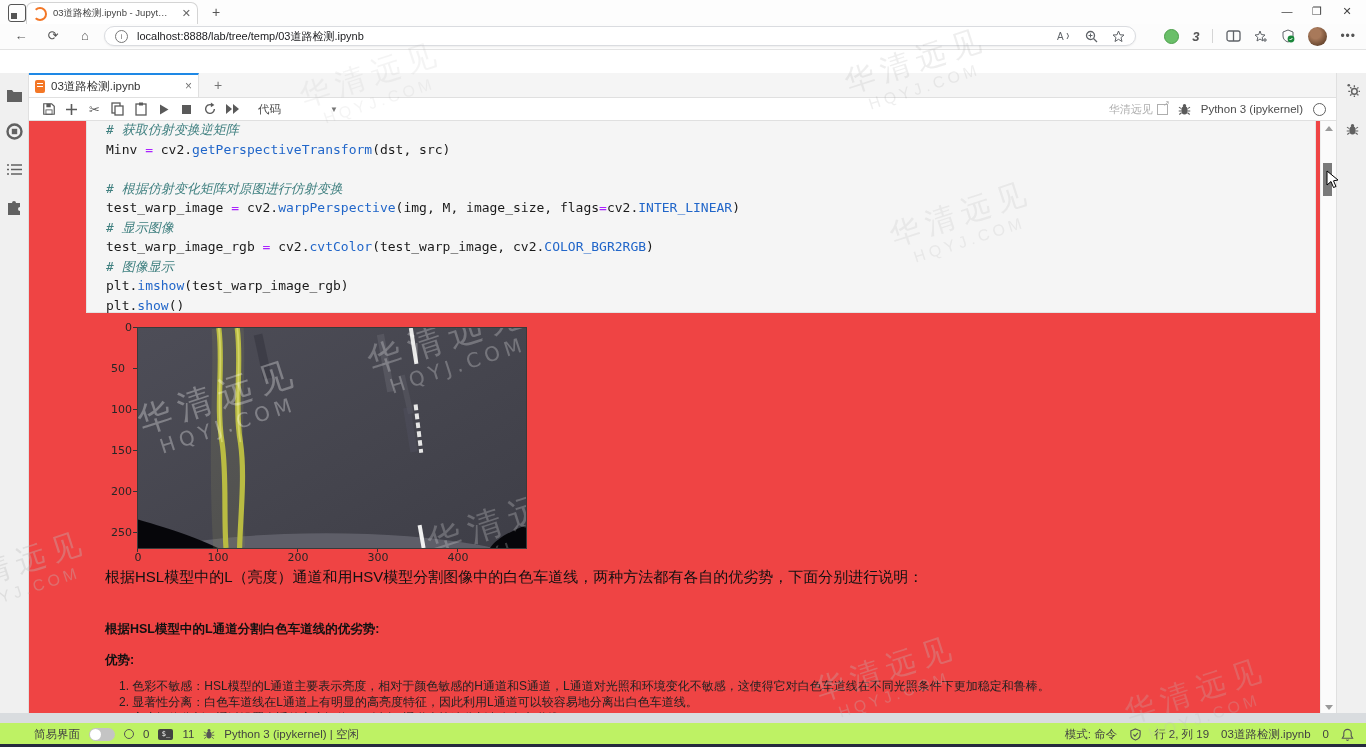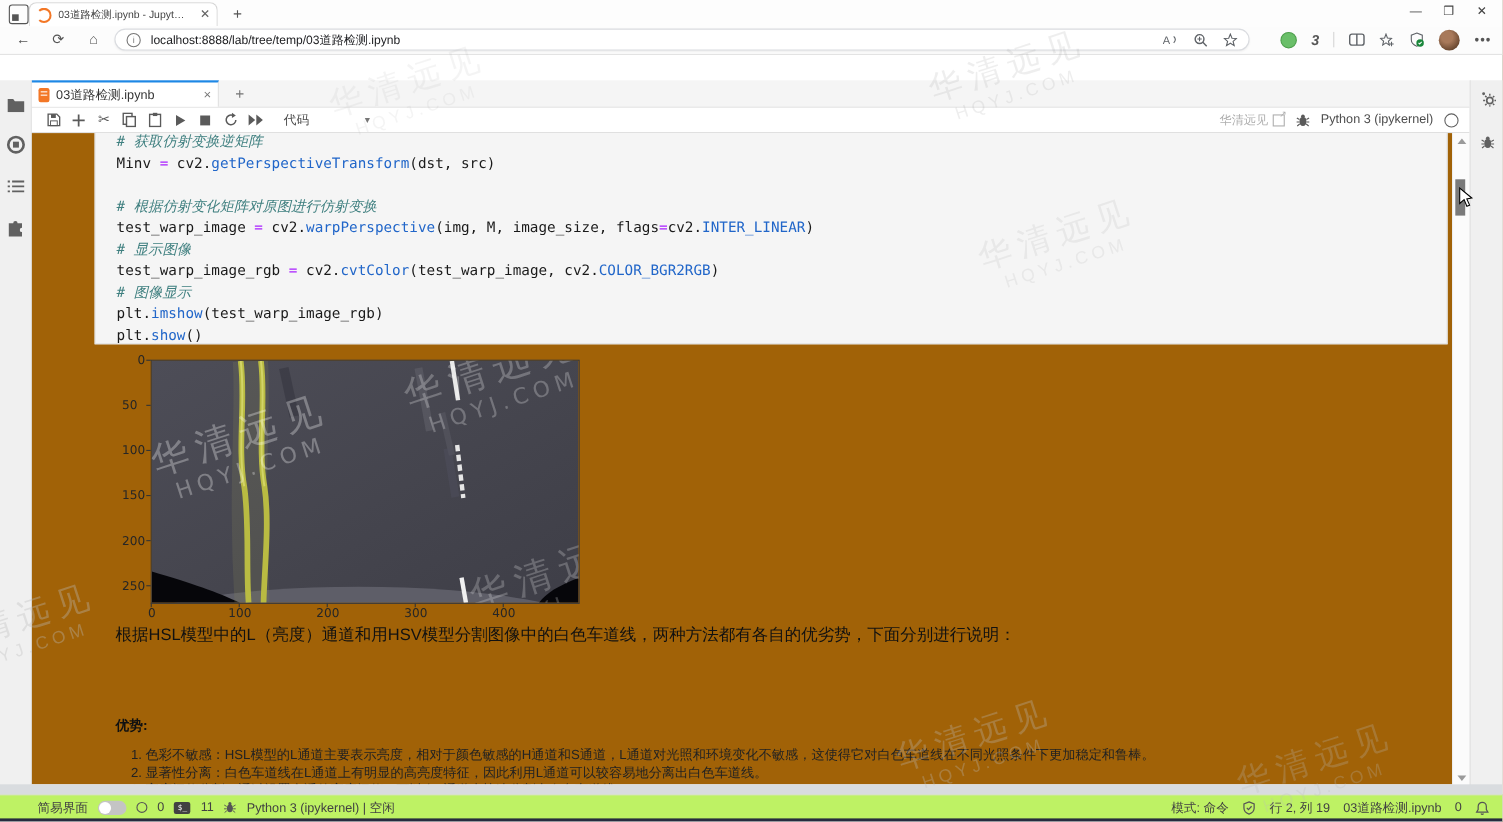--- a/index.html
+++ b/index.html
@@ -51,21 +51,21 @@
   .tbi:first-child{margin-left:8px;}
   .celltype{margin-left:14px;font-size:11.5px;color:#4d4d4d;display:flex;align-items:center;width:80px;justify-content:space-between;}
   .caret{font-size:8px;color:#777;}
   .tb-right{margin-left:auto;display:flex;align-items:center;gap:10px;padding-right:10px;}
   .kernel-name{font-size:11.5px;color:#4d4d4d;}
   .kernel-circle{width:11px;height:11px;border:1px solid #616161;border-radius:50%;}
   .wm-mini{display:flex;align-items:center;gap:4px;color:#9a9a9a;font-size:11px;opacity:.8;}
   .wm-mini .box{width:9px;height:9px;border:1px solid #9a9a9a;position:relative;}
   .wm-mini .box::after{content:"↗";position:absolute;right:-3px;top:-6px;font-size:8px;}
   
-  .content{position:absolute;left:29px;top:121px;width:1291px;height:592px;background:#a16207;overflow:hidden;}
+  .content{position:absolute;left:29px;top:121px;width:1291px;height:592px;background:#ef4444;overflow:hidden;}
   .cell-editor{position:absolute;left:57px;top:-2px;width:1230px;height:194px;background:#f5f5f5;border:1px solid #e3e3e3;box-sizing:border-box;}
   .code{position:absolute;left:19px;top:0px;font-family:"DejaVu Sans Mono","Liberation Mono",monospace;font-size:13px;line-height:19.5px;color:#1a1a1a;white-space:pre;}
   .tok-com{color:#408080;font-style:italic;}
   .tok-op{color:#aa22ff;}
   .tok-fn{color:#2166c9;}
   .tok-txt{color:#1a1a1a;}
   
   .figure{position:absolute;left:71px;top:197px;width:470px;height:252px;font-family:"DejaVu Sans",sans-serif;}
   .plotbox{position:absolute;left:37px;top:9px;width:388px;height:220px;border:1px solid #3a3a3a;box-sizing:content-box;overflow:hidden;}
   .ytick{position:absolute;width:28px;left:4px;text-align:right;font-size:11px;color:#262626;}
@@ -320,20 +320,21 @@
             <div class="lat">HQYJ.COM</div>
         </div>
         <div class="fig-wm" style="left:290px;top:170px;opacity:0.22;">
           <div class="cjk">华清远见</div>
             <div class="lat">HQYJ.COM</div>
         </div>
       </div>
     </div>
 
     <div class="md-para">根据HSL模型中的L（亮度）通道和用HSV模型分割图像中的白色车道线，两种方法都有各自的优劣势，下面分别进行说明：</div>
+    <div class="md-h">根据HSL模型中的L通道分割白色车道线的优劣势:</div>
     <div class="md-sub">优势:</div>
     <div class="md-list">
       <div>1. 色彩不敏感：HSL模型的L通道主要表示亮度，相对于颜色敏感的H通道和S通道，L通道对光照和环境变化不敏感，这使得它对白色车道线在不同光照条件下更加稳定和鲁棒。</div>
       <div>2. 显著性分离：白色车道线在L通道上有明显的高亮度特征，因此利用L通道可以较容易地分离出白色车道线。</div>
       <div>3. 亮度阈值分割：通过设置合适的亮度阈值，可以在L通道上快速分割出白色车道线。</div>
     </div>
   </div>
 
   <div class="scrollbar">
     <div class="sb-up"></div>

